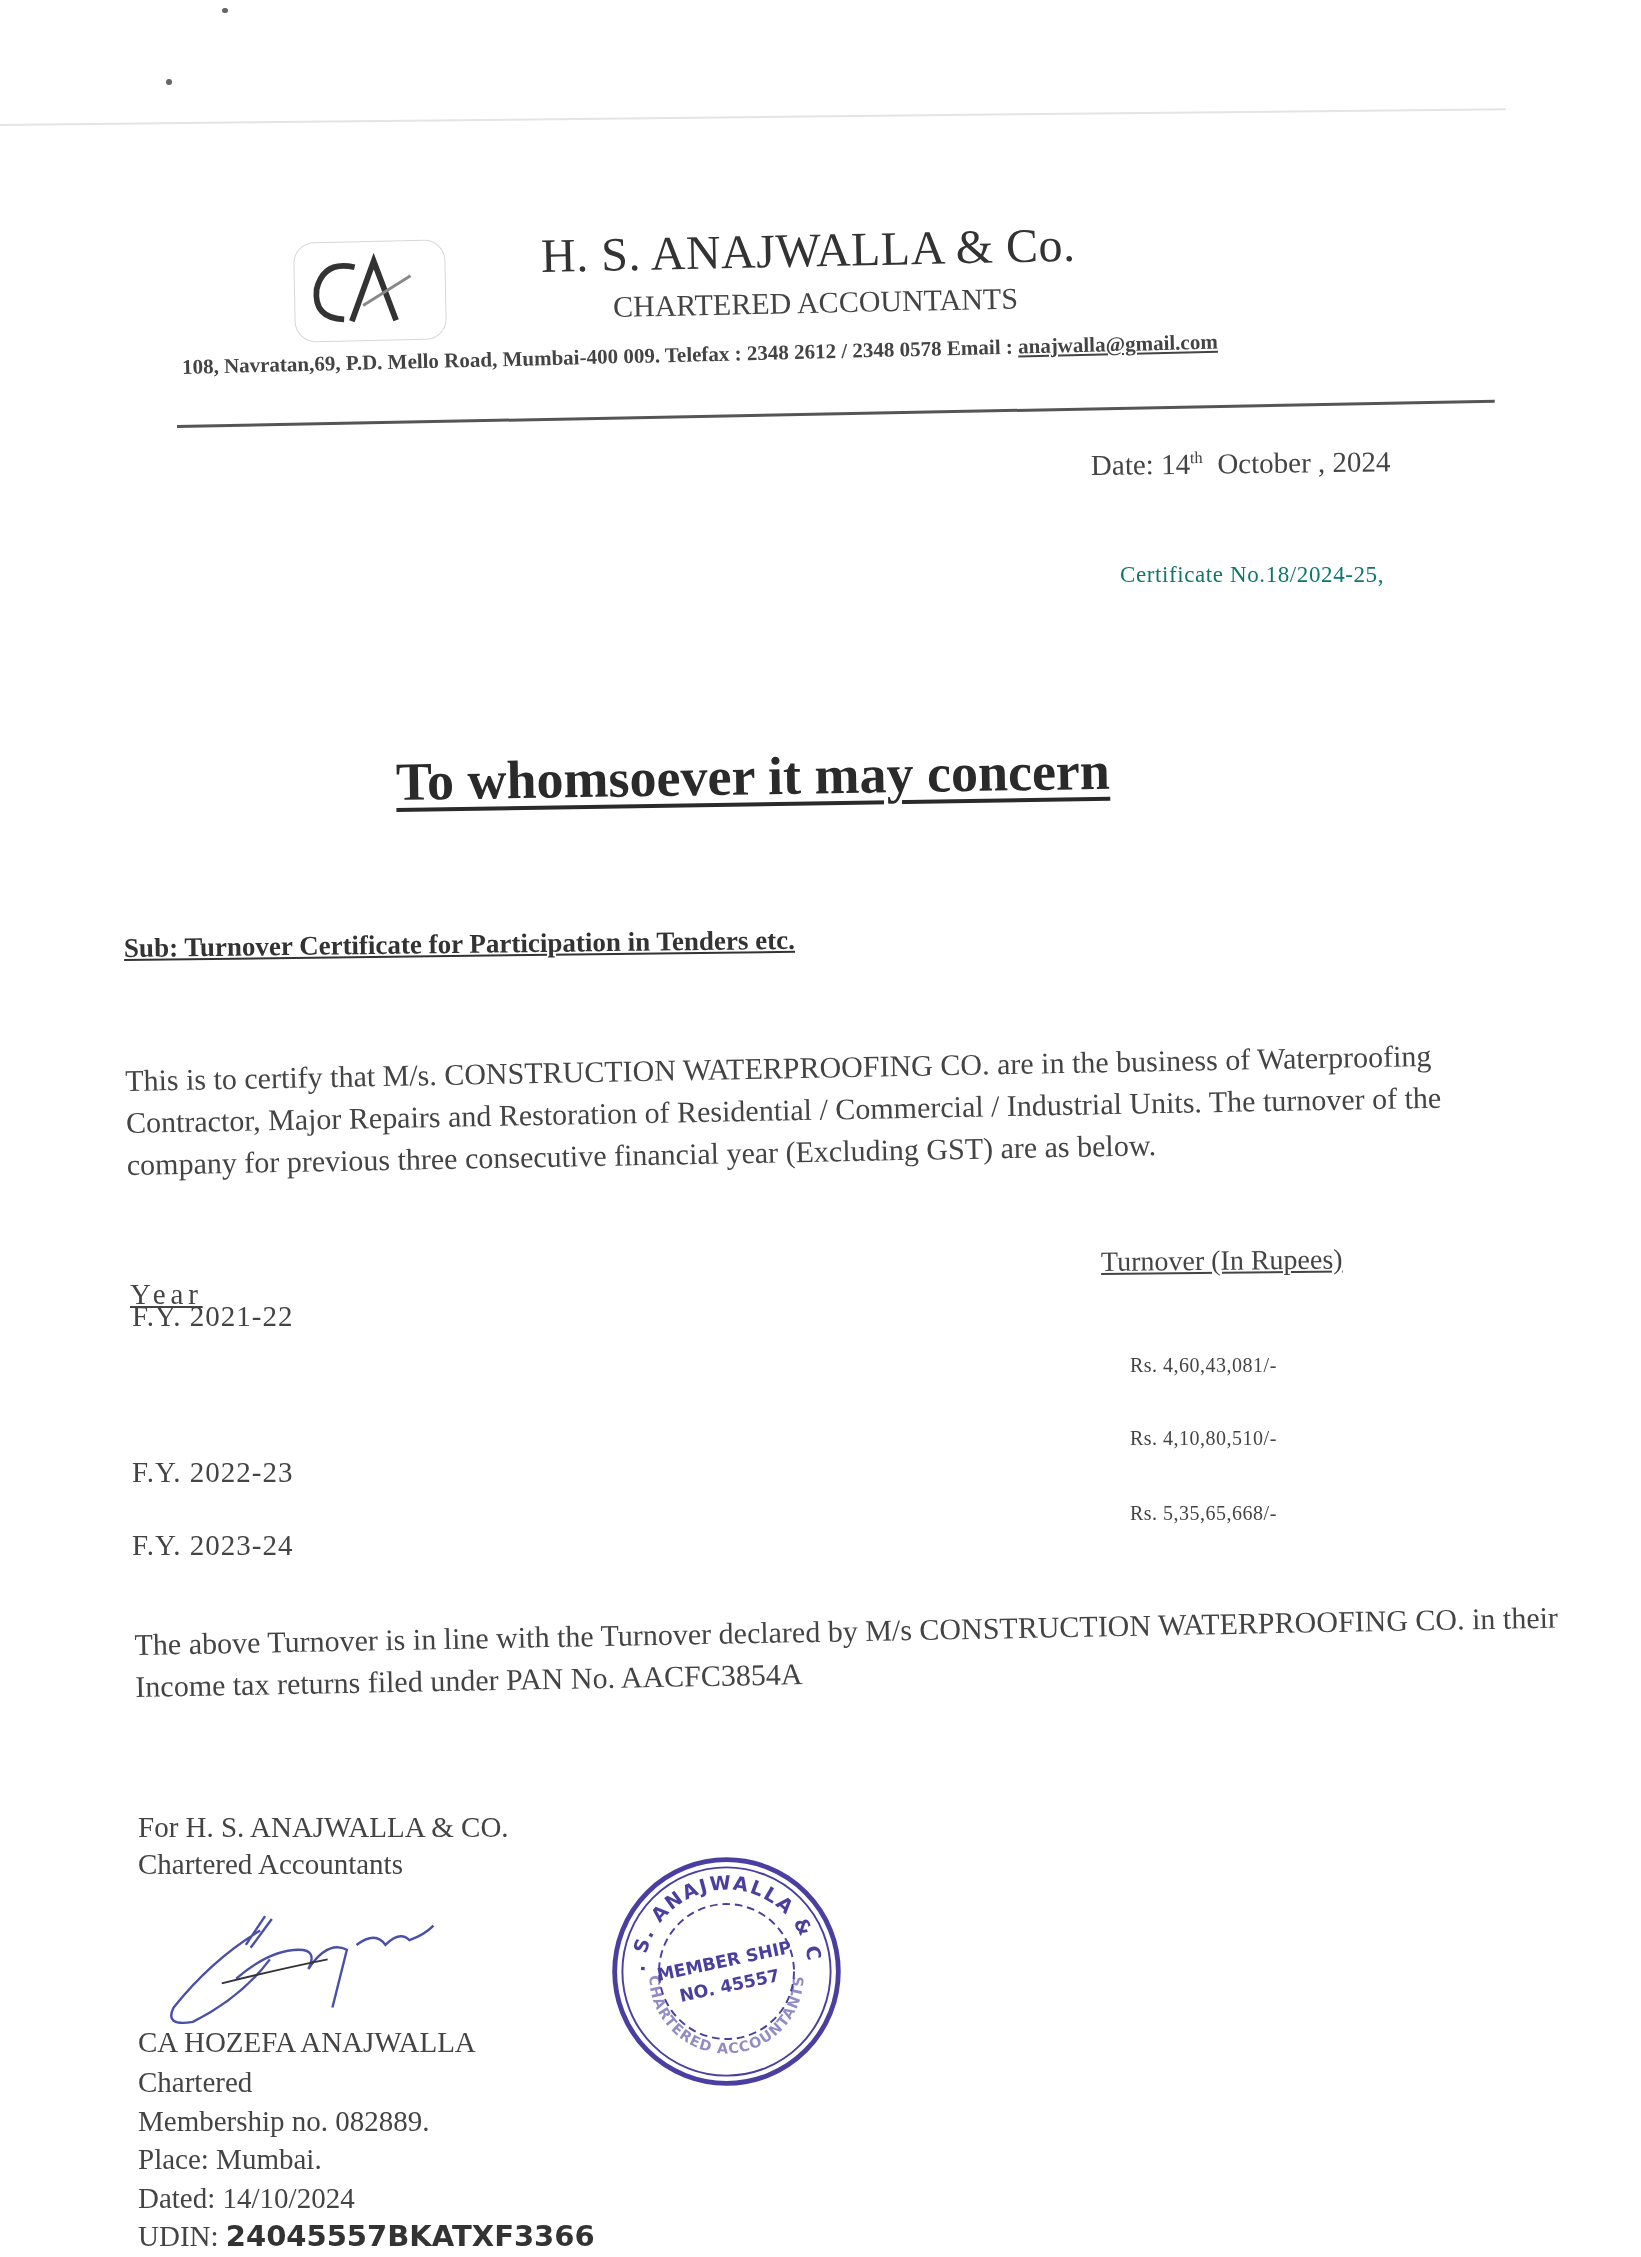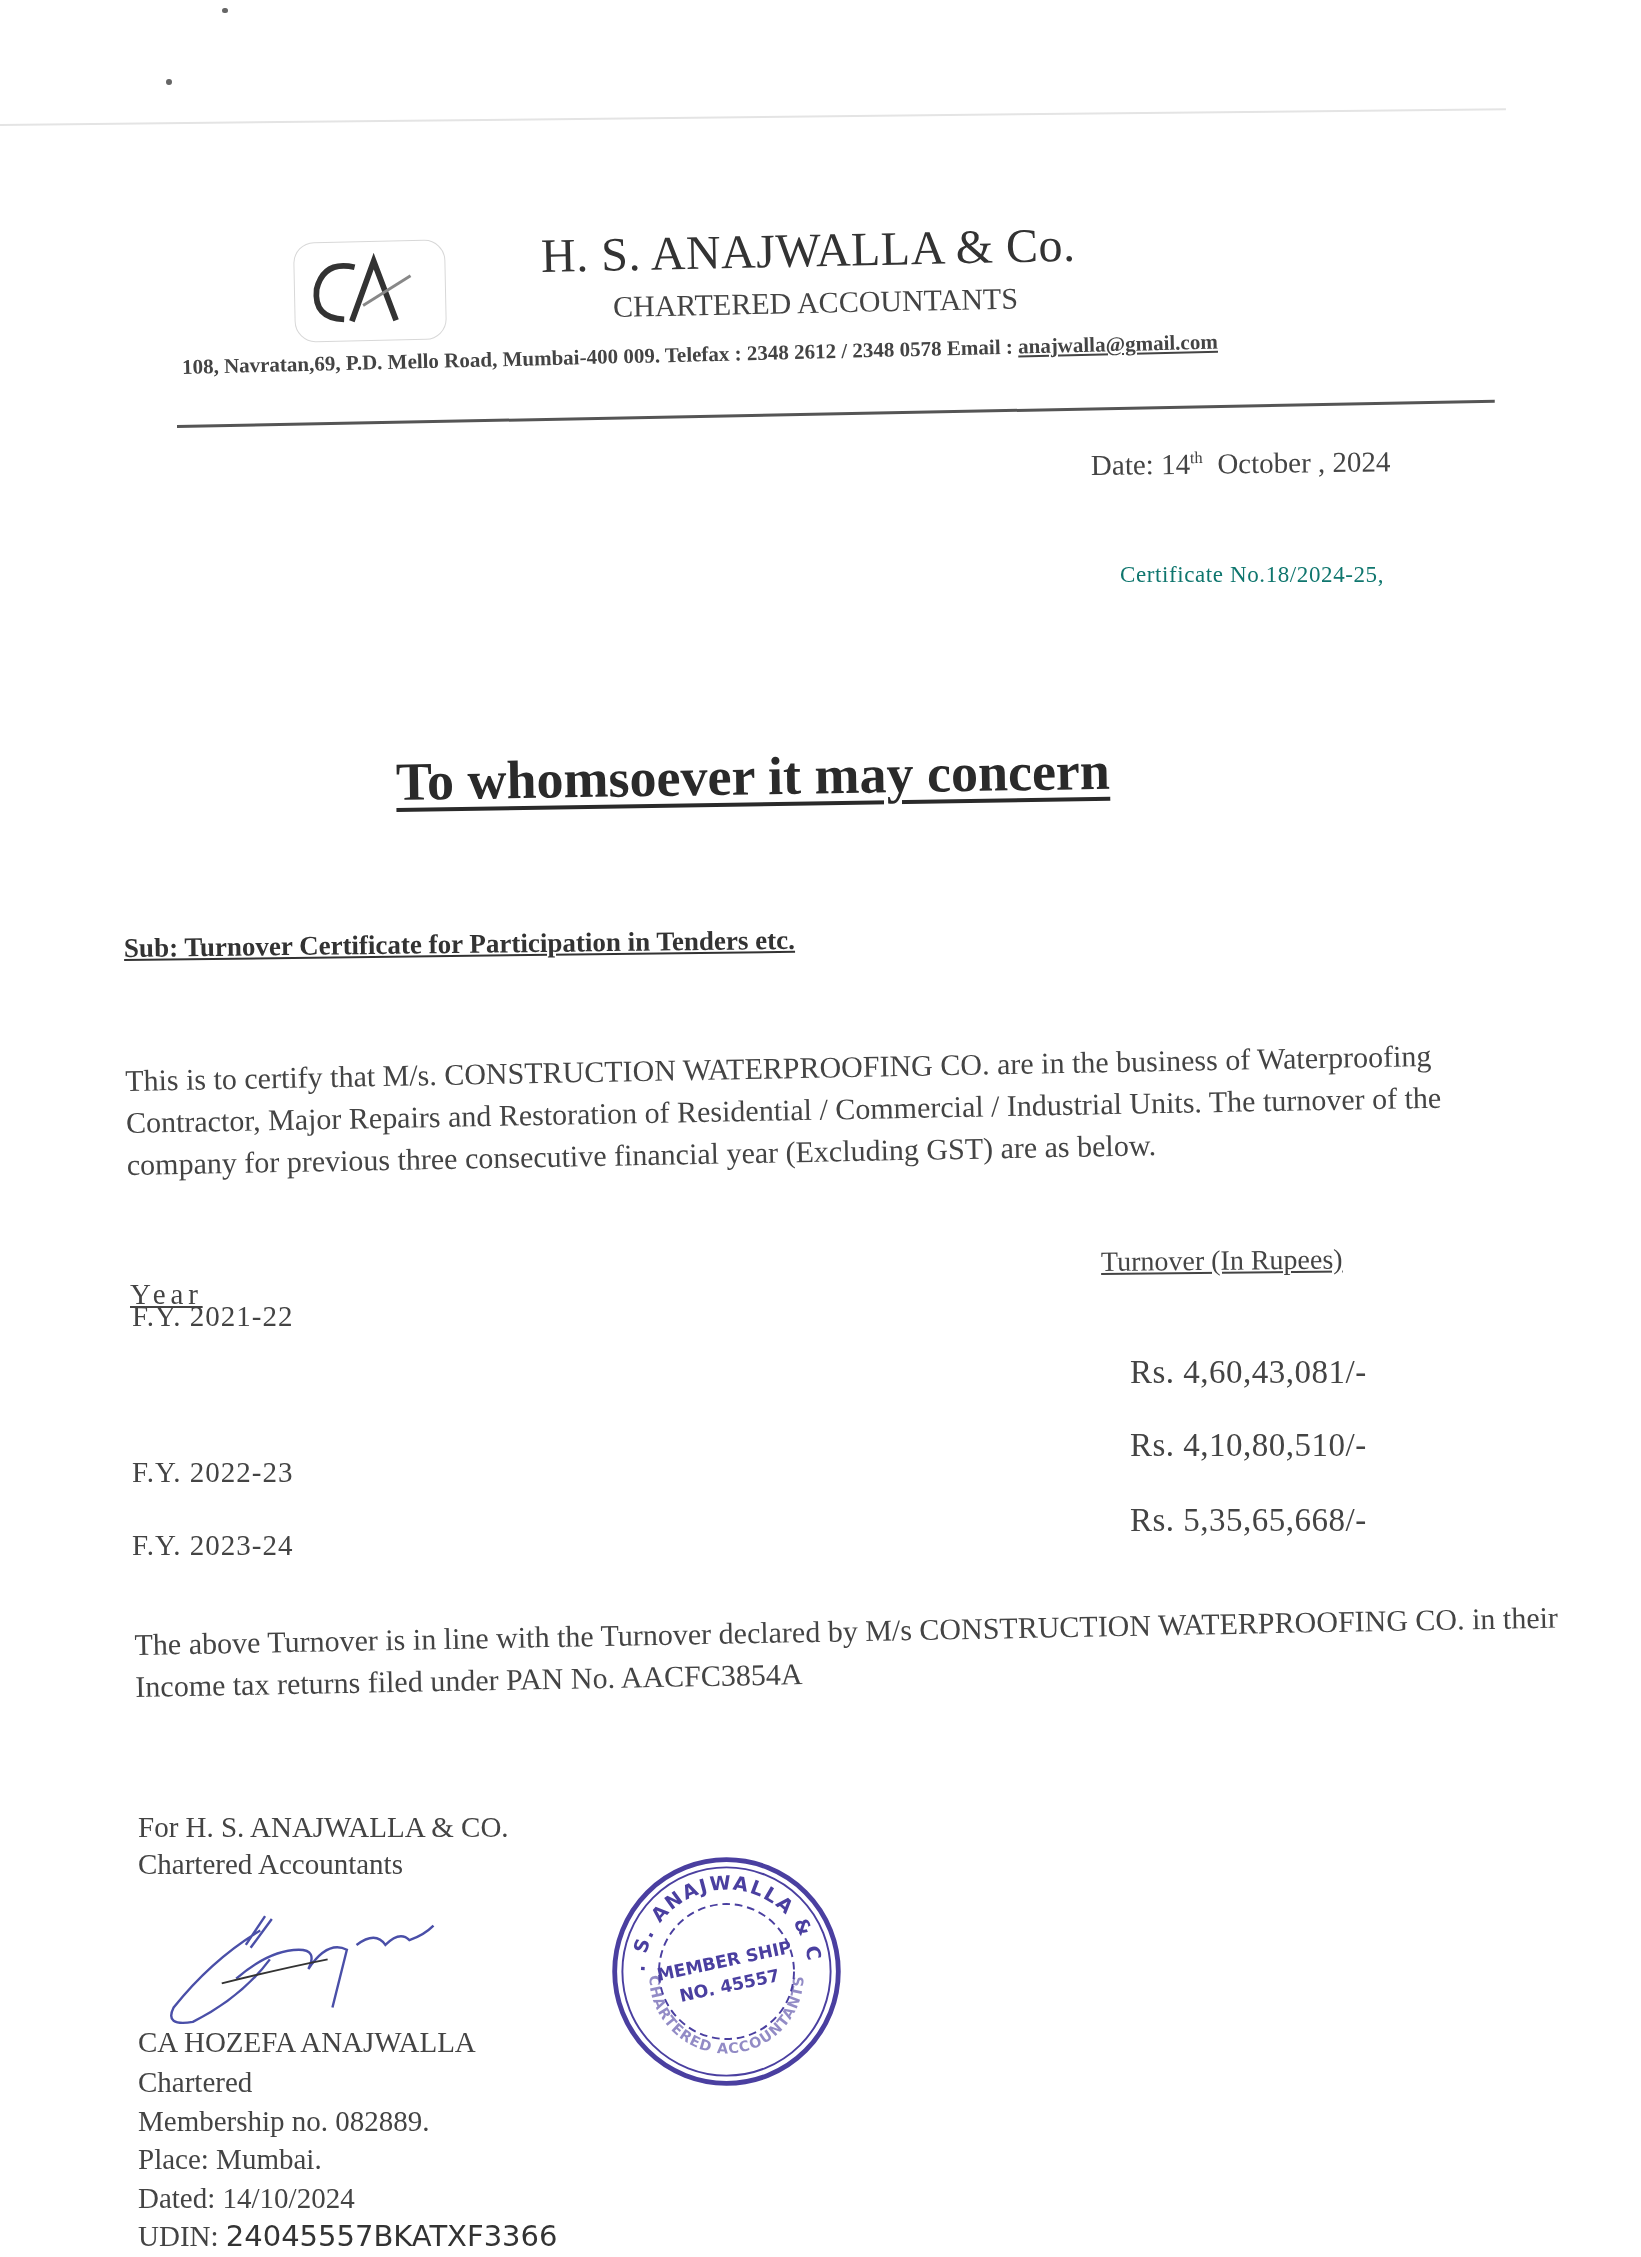--- a/index.html
+++ b/index.html
@@ -21,24 +21,24 @@
   .head-rule { left:177px; top:425px; width:1318px; height:2.9px; background:#555; transform:rotate(-1.1deg); transform-origin:left; }
   .date { left:1091px; top:449px; font-size:29px; color:#444; transform:rotate(-0.7deg); transform-origin:left; }
   .date sup { font-size:16.4px; }
   .cert-no { left:1120px; top:562px; font-size:23px; color:#0f766e; letter-spacing:0.6px; }
   .title { left:396px; top:751px; font-size:54px; font-weight:bold; color:#2a2a2a; text-decoration:underline; text-decoration-thickness:3.9px; text-underline-offset:7.7px; transform:rotate(-0.9deg); transform-origin:left; }
   .subject { left:124px; top:933px; font-size:27px; font-weight:bold; color:#333; text-decoration:underline; transform:rotate(-0.7deg); transform-origin:left; }
   .para { left:126px; top:1060px; width:1429px; font-size:30px; line-height:42px; color:#444; transform:rotate(-1.1deg); transform-origin:left; }
   .th-year { left:130px; top:1278px; font-size:29px; letter-spacing:4.8px; text-decoration:underline; color:#444; }
   .th-turnover { left:1101px; top:1246px; font-size:28px; text-decoration:underline; color:#444; transform:rotate(-0.6deg); transform-origin:left; }
   .fy { left:132px; font-size:29px; color:#444; letter-spacing:1px; }
-  .amt { left:1130px; font-size:33px; color:#444; letter-spacing:0.5px; }
+  .amt { left:1130px; font-size:20px; color:#444; letter-spacing:0.5px; }
   .para2 { left:135px; top:1624px; width:1429px; font-size:30px; line-height:42px; color:#444; transform:rotate(-1.1deg); transform-origin:left; }
   .sign-block { left:138px; font-size:29px; color:#444; }
-  .udin-val { font-family:"DejaVu Sans", sans-serif; font-weight:normal; font-size:29px; color:#333; }
+  .udin-val { font-family:"DejaVu Sans", sans-serif; font-weight:bold; font-size:29px; color:#333; }
   .signature { left:154px; top:1892px; }
   .stamp { left:606px; top:1851px; }
 </style>
 </head>
 <body>
 
 <div class="abs top-rule"></div>
 <div class="abs speck" style="left:222px;top:7.7px;"></div>
 <div class="abs speck" style="left:166px;top:79px;"></div>
 

